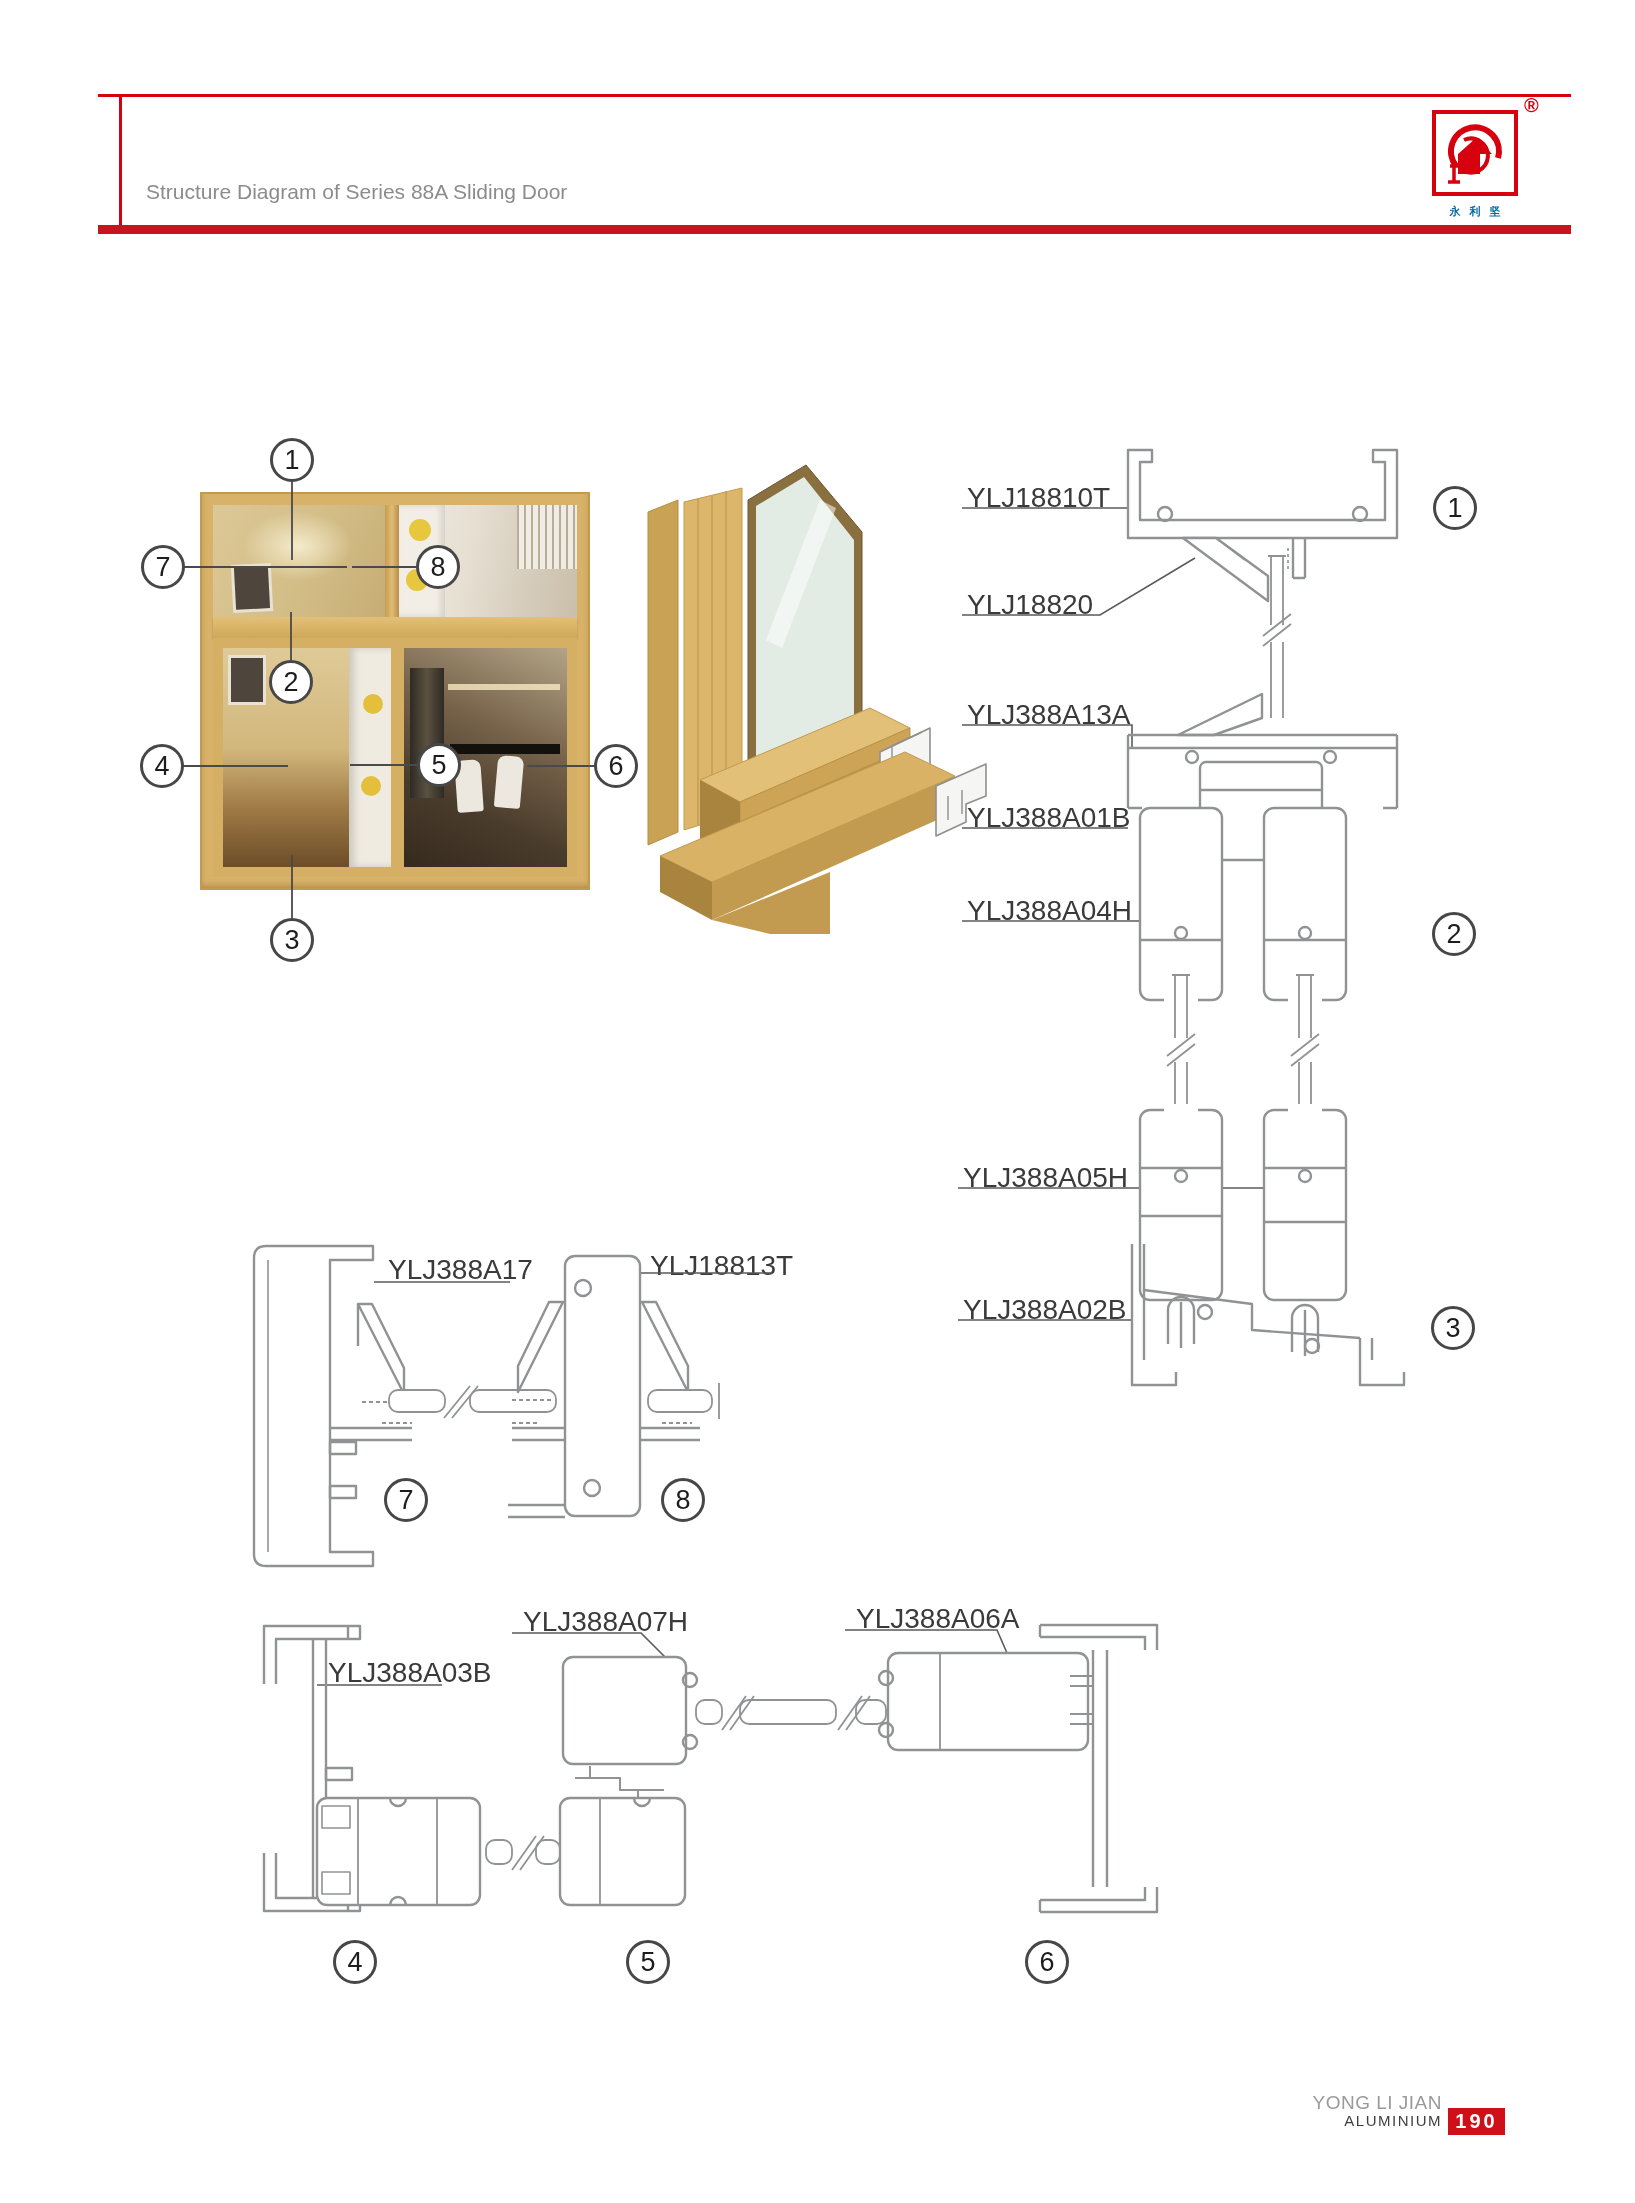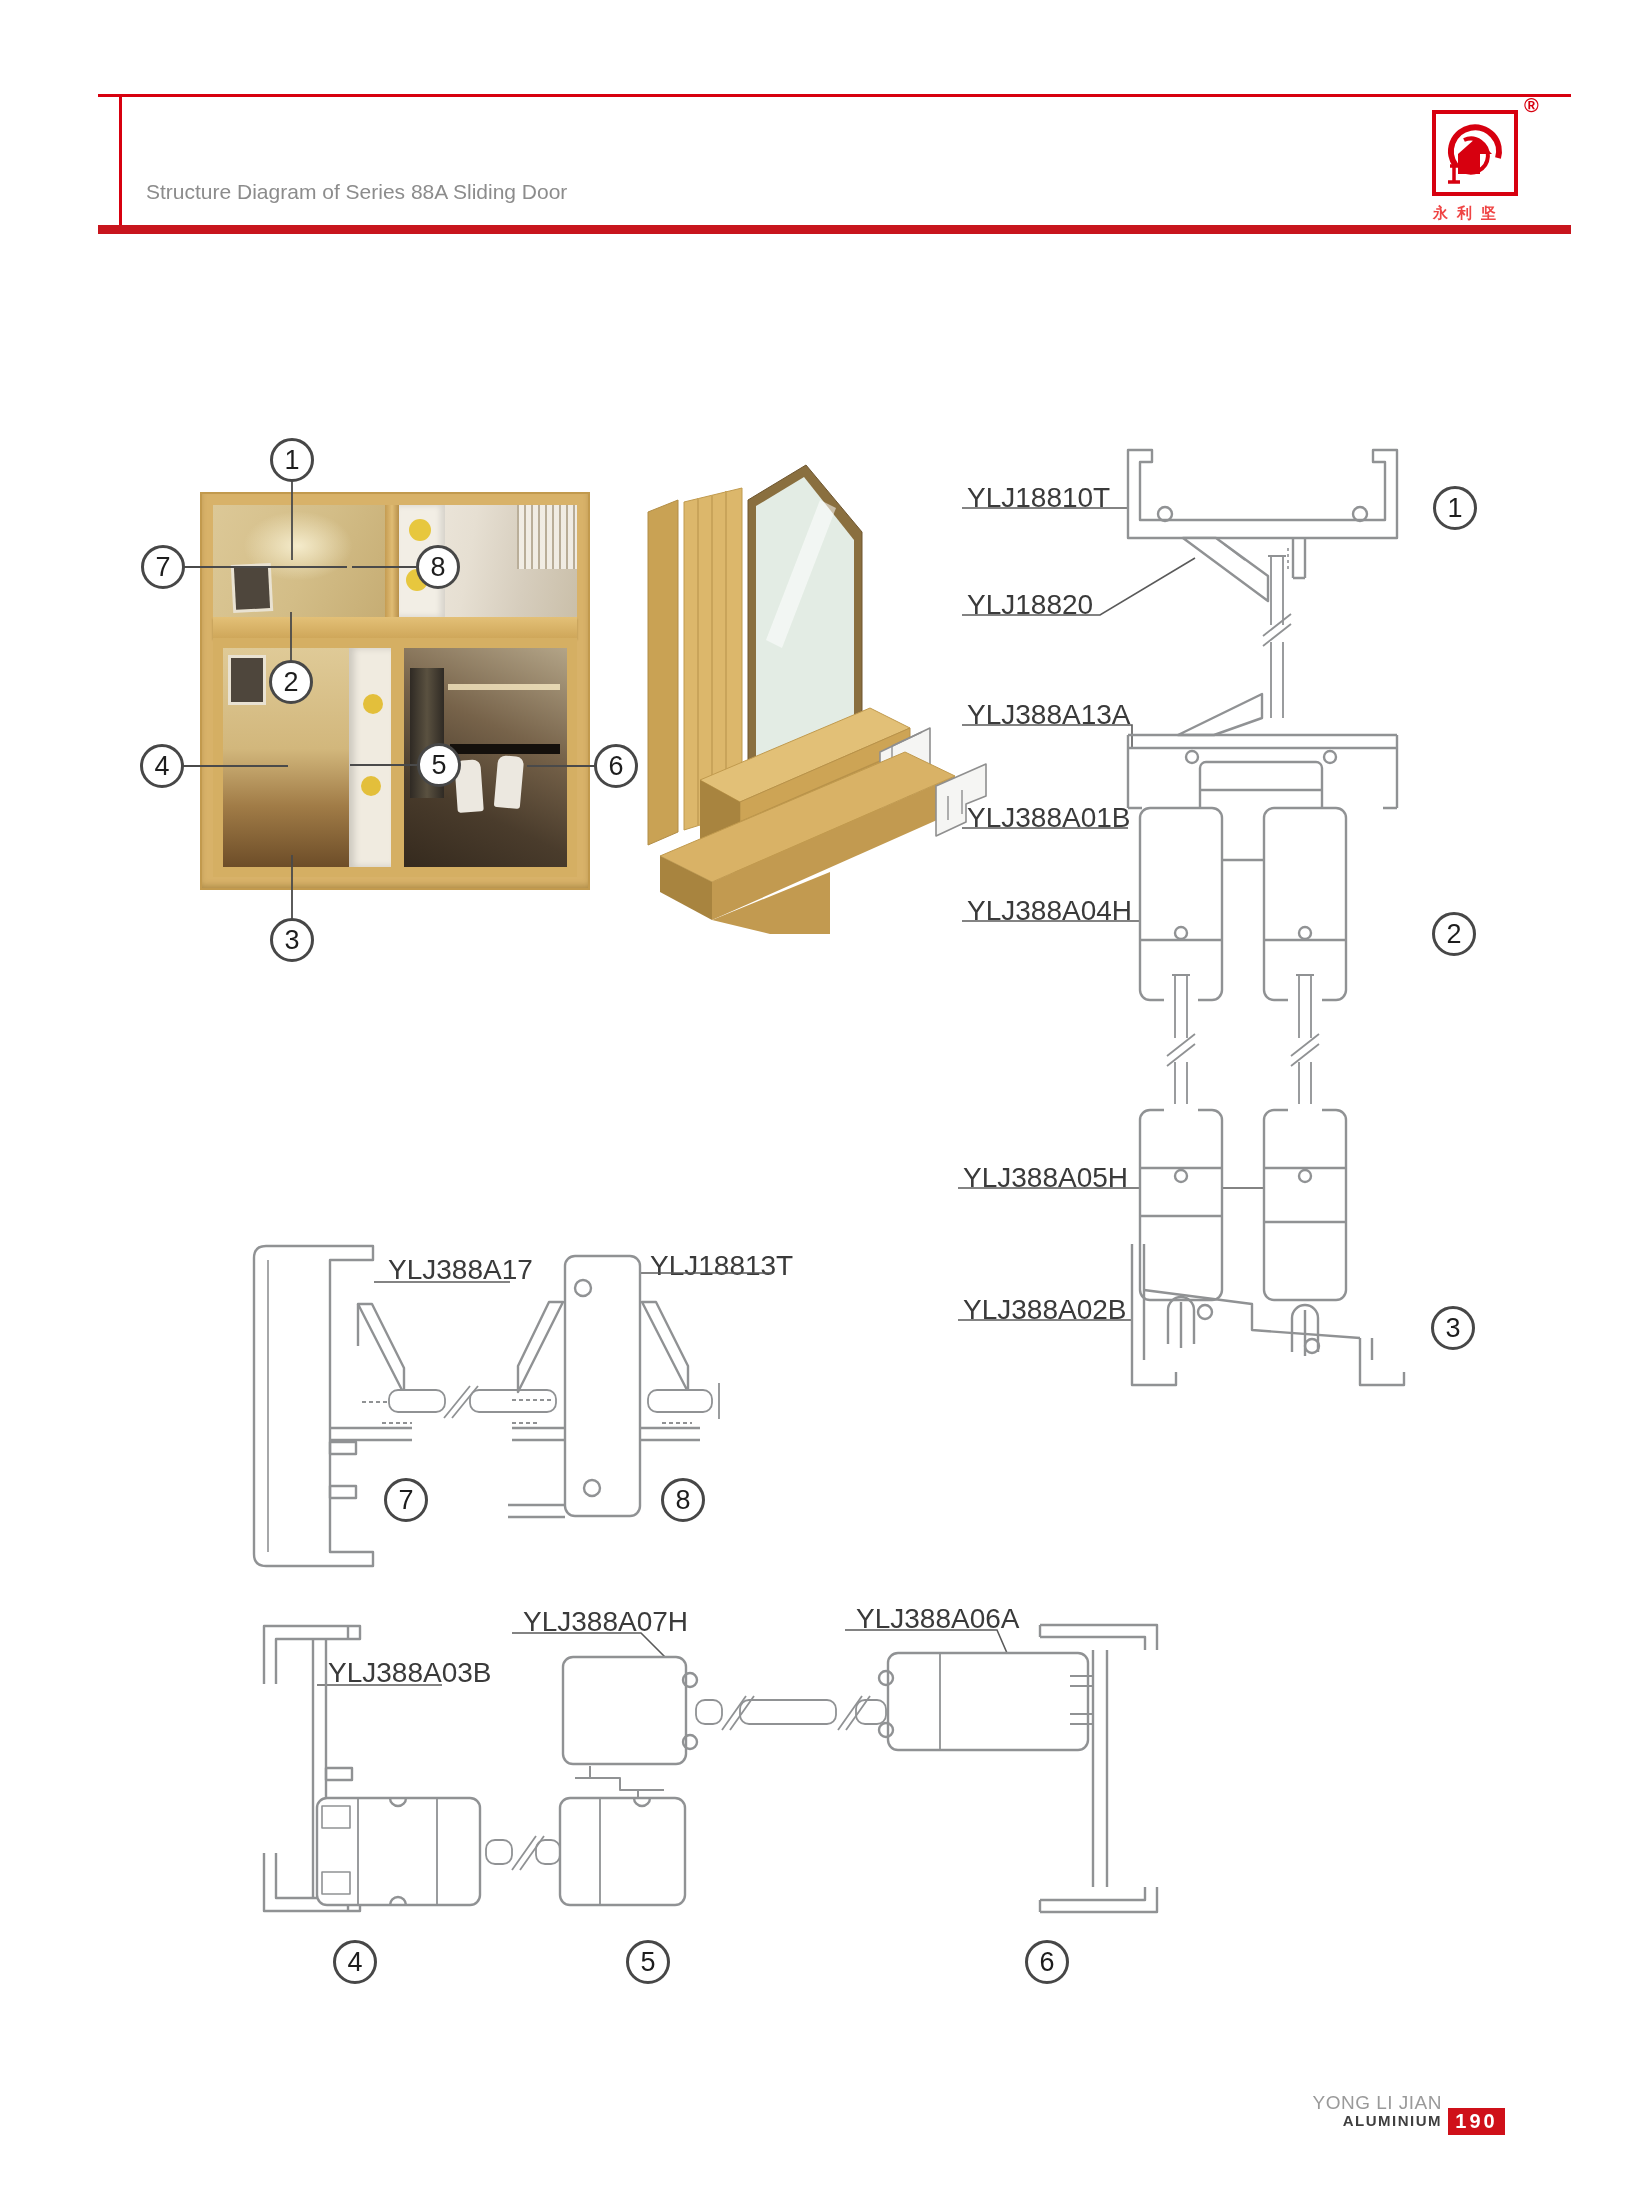--- a/index.html
+++ b/index.html
@@ -9,22 +9,22 @@
   .hdr-topline{position:absolute;left:98px;top:94px;width:1473px;height:3px;background:#d7000f;}
   .hdr-leftline{position:absolute;left:119px;top:94px;width:3px;height:140px;background:#d7000f;}
   .hdr-botbar{position:absolute;left:98px;top:225px;width:1473px;height:9px;background:#c8151d;}
   .title-cn{position:absolute;left:144px;top:118px;font-size:46px;letter-spacing:3px;color:#8c8c8c;}
   .title-en{position:absolute;left:146px;top:180px;font-size:21px;color:#8c8c8c;}
   .brand-text{position:absolute;left:760px;top:156px;width:660px;text-align:right;
               font-size:43px;font-weight:700;color:#d7000f;letter-spacing:1px;}
   .logo-box{position:absolute;left:1432px;top:110px;width:86px;height:86px;border:4px solid #d7000f;
             background:#fff;box-sizing:border-box;}
   .logo-reg{position:absolute;left:1524px;top:94px;font-size:20px;color:#d7000f;font-weight:700;}
-  .logo-caption{position:absolute;left:1424px;top:204px;width:102px;
-                font-size:15px;color:#ef4444;font-weight:700;letter-spacing:9px;text-indent:9px;}
+  .logo-caption{position:absolute;left:1424px;top:204px;width:102px;text-align:center;
+                font-size:11px;color:#0369a1;font-weight:700;letter-spacing:9px;text-indent:9px;}
   
   .lbl{position:absolute;font-size:28px;color:#3a3a3a;white-space:nowrap;}
   .co{position:absolute;width:44px;height:44px;margin:-22px 0 0 -22px;border:3px solid #474747;
       border-radius:50%;background:#fff;display:flex;align-items:center;justify-content:center;
       font-size:27px;color:#1d1d1d;box-sizing:border-box;z-index:6;}
   .drawing-layer{position:absolute;left:0;top:0;z-index:4;}
   
   .photo{position:absolute;left:200px;top:492px;width:390px;height:398px;background:#d8b269;
          box-shadow:inset 0 0 0 2px #c29a4e, inset 0 -4px 6px rgba(120,90,30,.45);z-index:2;}
   .pane{position:absolute;overflow:hidden;}
@@ -51,21 +51,21 @@
   .s-r{left:194px;top:146px;width:183px;height:239px;z-index:3;}
   .s-r .glass{position:absolute;inset:0;background:linear-gradient(205deg,#b3a487 0%,#77634a 38%,#4a3c2c 70%,#352a1e 100%);}
   .s-r .fridge{position:absolute;left:6px;top:20px;width:34px;height:130px;background:linear-gradient(90deg,#2f2a24,#5a5140,#2f2a24);}
   .s-r .lightbar{position:absolute;left:44px;top:36px;width:112px;height:6px;background:rgba(255,240,200,.75);}
   .s-r .chair1,.s-r .chair2{position:absolute;width:26px;height:52px;border-radius:8px 8px 3px 3px;background:#ece8e0;}
   .s-r .chair1{left:52px;top:112px;transform:rotate(-4deg)}.s-r .chair2{left:92px;top:108px;transform:rotate(5deg)}
   .s-r .table{position:absolute;left:46px;top:96px;width:110px;height:10px;background:#14100c;}
   
   .f-text{position:absolute;left:1270px;top:2093px;width:172px;text-align:right;line-height:1.05;}
   .f-line1{font-size:19px;color:#9a9a9a;letter-spacing:.5px;}
-  .f-line2{font-size:15px;font-weight:700;color:#3f3f3f;letter-spacing:1.5px;}
+  .f-line2{font-size:15px;font-weight:400;color:#3f3f3f;letter-spacing:1.5px;}
   .f-badge{position:absolute;left:1448px;top:2092px;width:57px;height:27px;background:#cf1019;color:#fff;
            font-size:20px;font-weight:700;letter-spacing:3px;display:flex;align-items:center;justify-content:center;margin-top:16px;}
 </style>
 </head>
 <body>
 
 <div class="page">
 
   <div class="hdr-topline"></div>
   <div class="hdr-leftline"></div>

